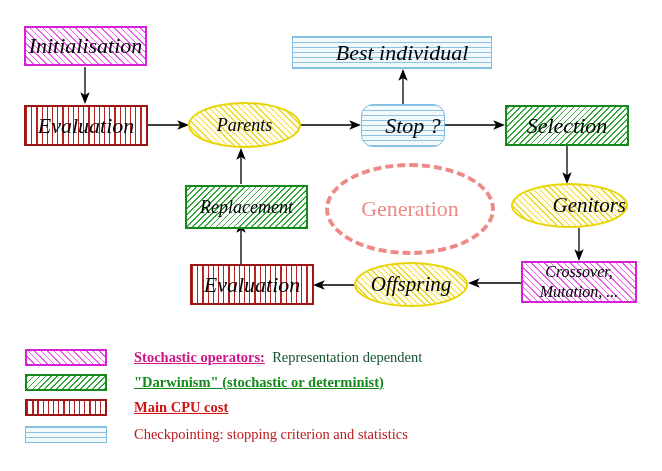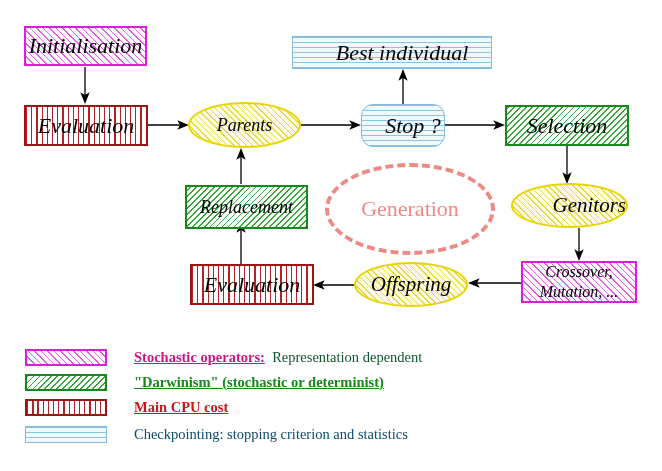--- a/index.html
+++ b/index.html
@@ -232,17 +232,17 @@
   <div class="legend-row" style="top:397px;">
     <div class="legend-swatch fill-red"></div>
     <div class="legend-text">
       <span class="lt-a" style="color:#d01414;">Main CPU cost</span>
     </div>
   </div>
 
   <div class="legend-row" style="top:424px;">
     <div class="legend-swatch fill-blue"></div>
     <div class="legend-text">
-      <span class="lt-b" style="color:#0c4a6e;">Checkpointing: stopping criterion and statistics</span>
+      <span class="lt-b" style="color:#b91c1c;">Checkpointing: stopping criterion and statistics</span>
     </div>
   </div>
 
 </div>
 
 </body></html>

